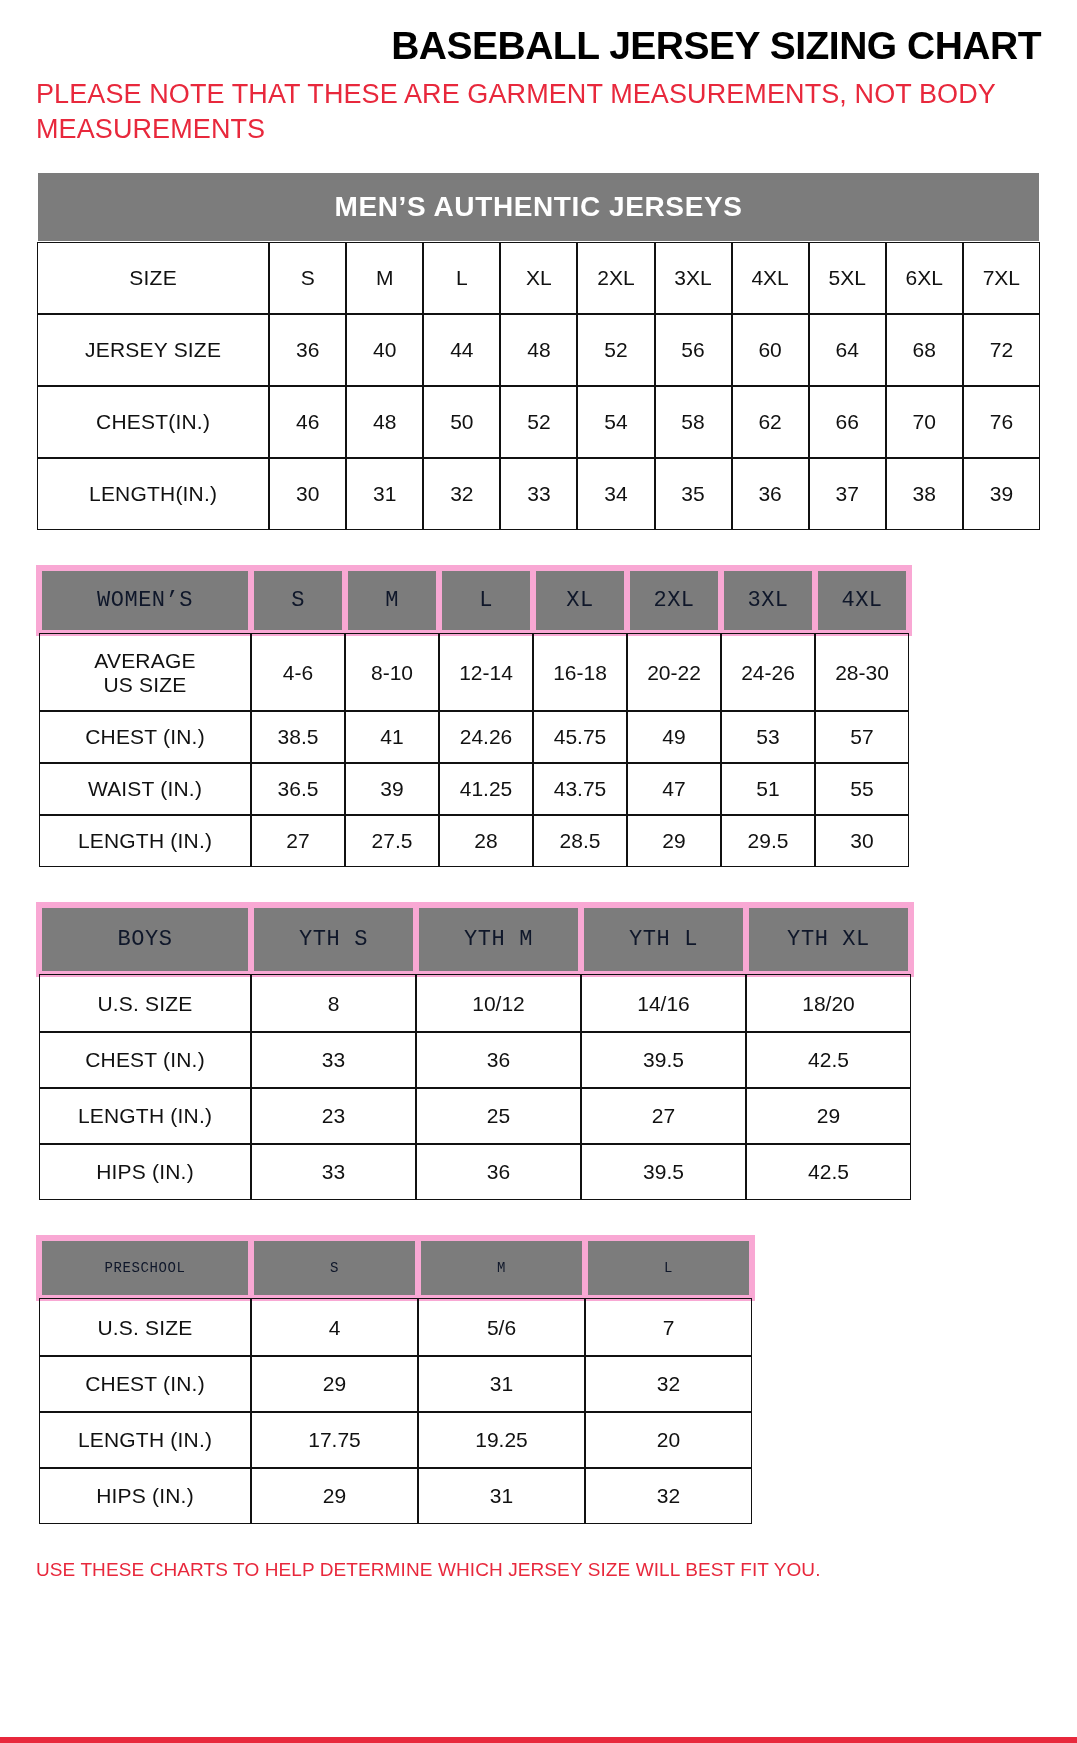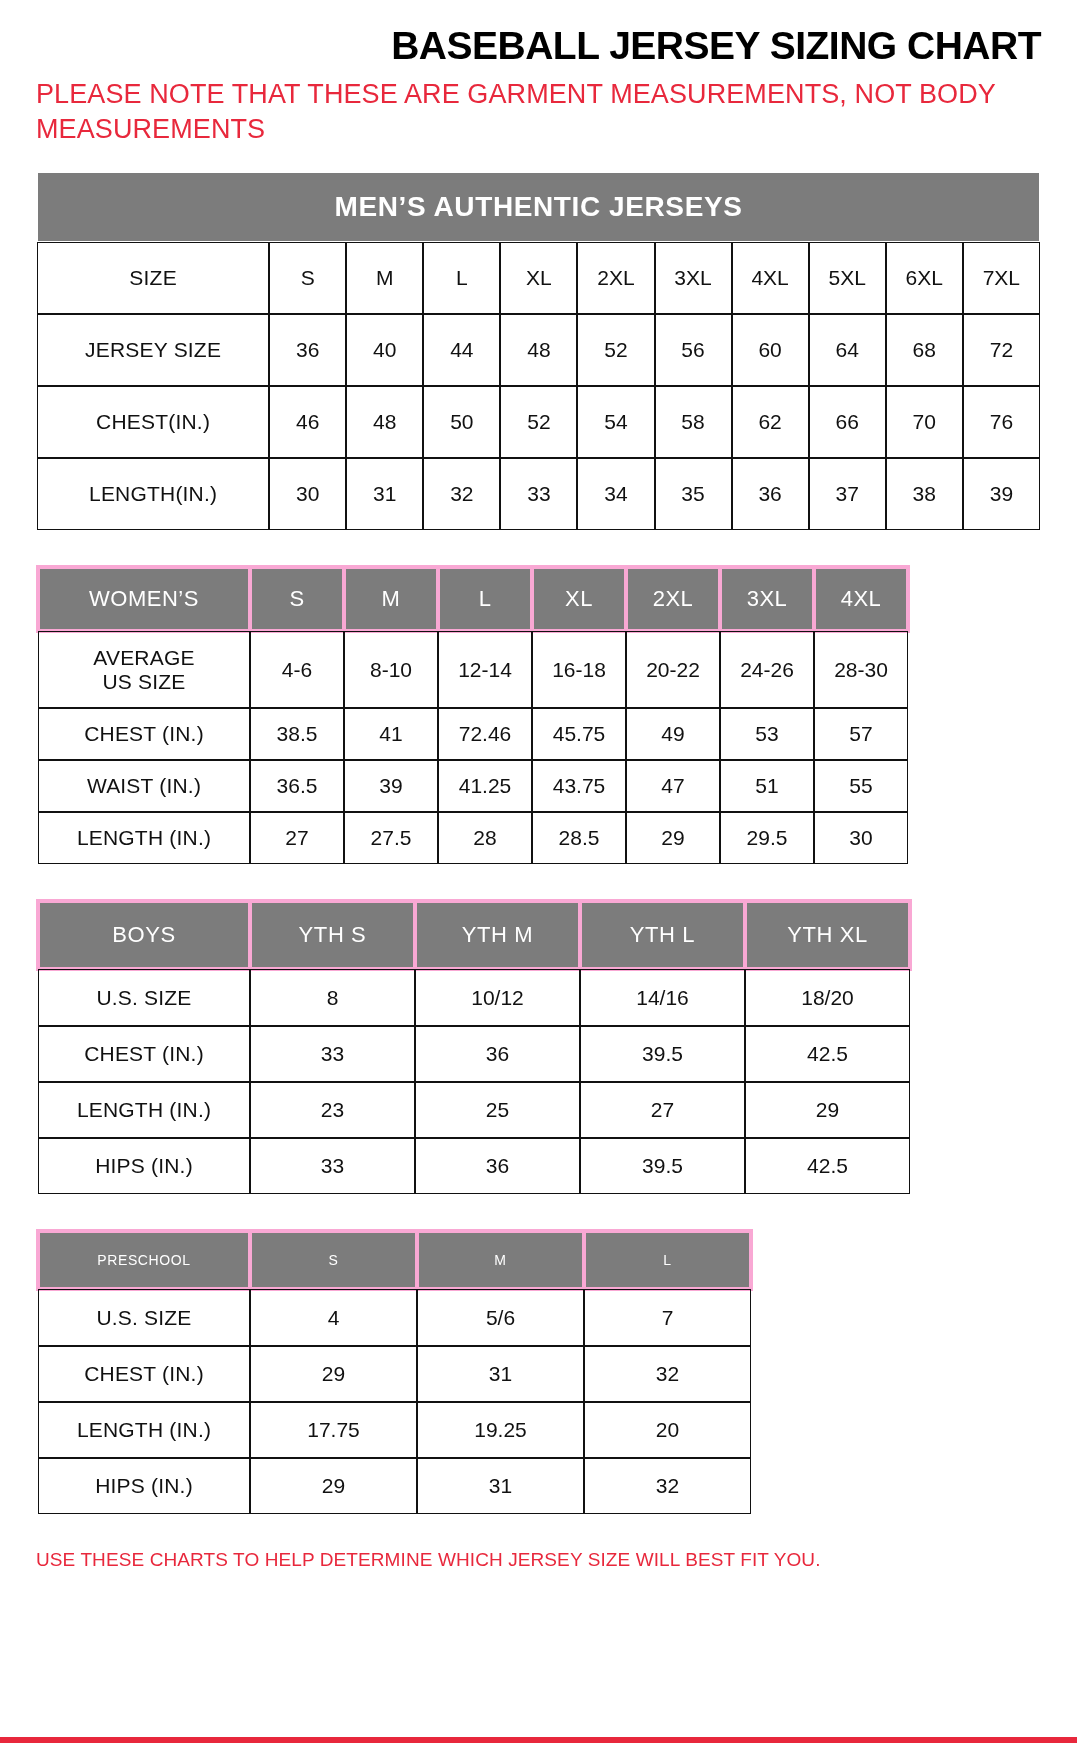--- a/index.html
+++ b/index.html
@@ -49,23 +49,24 @@
     font-size: 21px;
     font-weight: normal;
     color: #111111;
     padding: 10px 4px;
     background: #ffffff;
     outline: 1px solid #111111;
     outline-offset: -1px;
   }
   table.chart td.head, table.chart th.head {
     background: #7c7c7c;
-    color: #ffffff;
+    color: #0f172a;
     outline: none;
-    border: 4px solid #f9a8d4;
+    border: 6px solid #f9a8d4;
+    font-family: Liberation Mono, monospace;
   }
   table.chart td.banner {
     background: #7c7c7c;
     color: #ffffff;
     font-size: 28px;
     letter-spacing: 0.6px;
     padding: 16px 4px;
     outline: none;
     font-weight: bold;
   }
@@ -226,21 +227,21 @@
         <td>12-14</td>
         <td>16-18</td>
         <td>20-22</td>
         <td>24-26</td>
         <td>28-30</td>
       </tr>
       <tr>
         <td class="rowlabel">CHEST (IN.)</td>
         <td>38.5</td>
         <td>41</td>
-        <td>72.46</td>
+        <td>24.26</td>
         <td>45.75</td>
         <td>49</td>
         <td>53</td>
         <td>57</td>
       </tr>
       <tr>
         <td class="rowlabel">WAIST (IN.)</td>
         <td>36.5</td>
         <td>39</td>
         <td>41.25</td>

